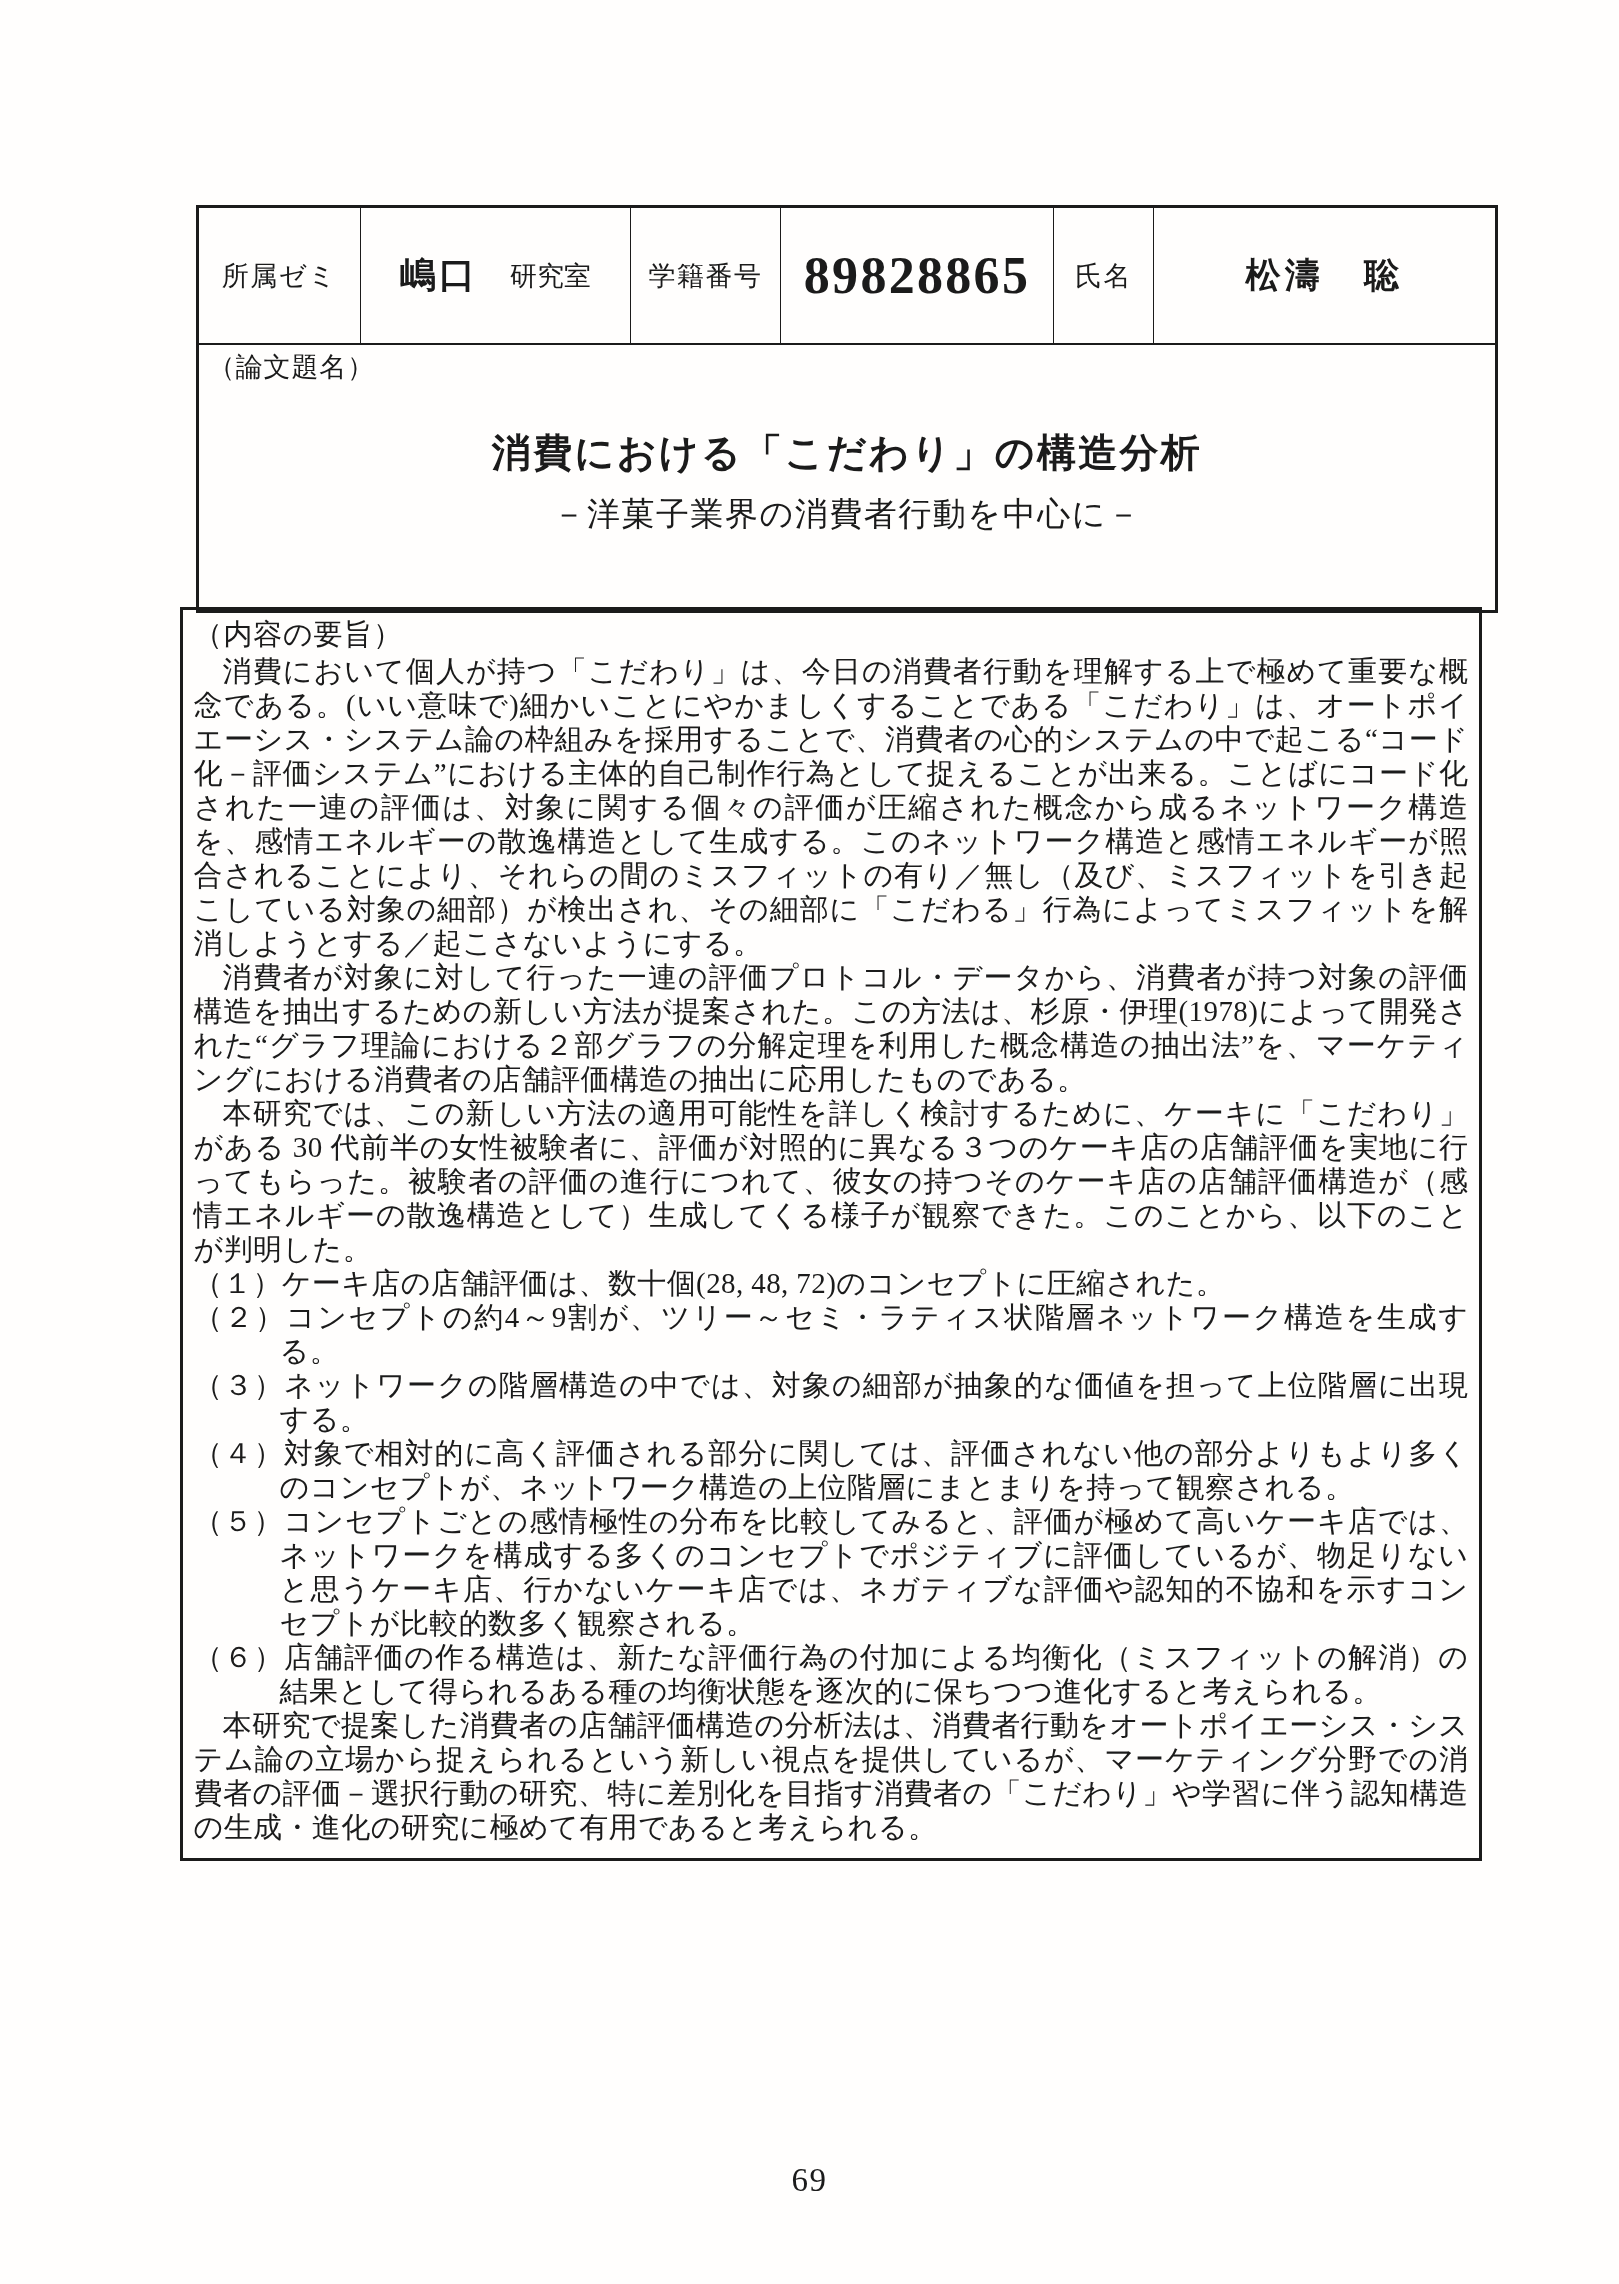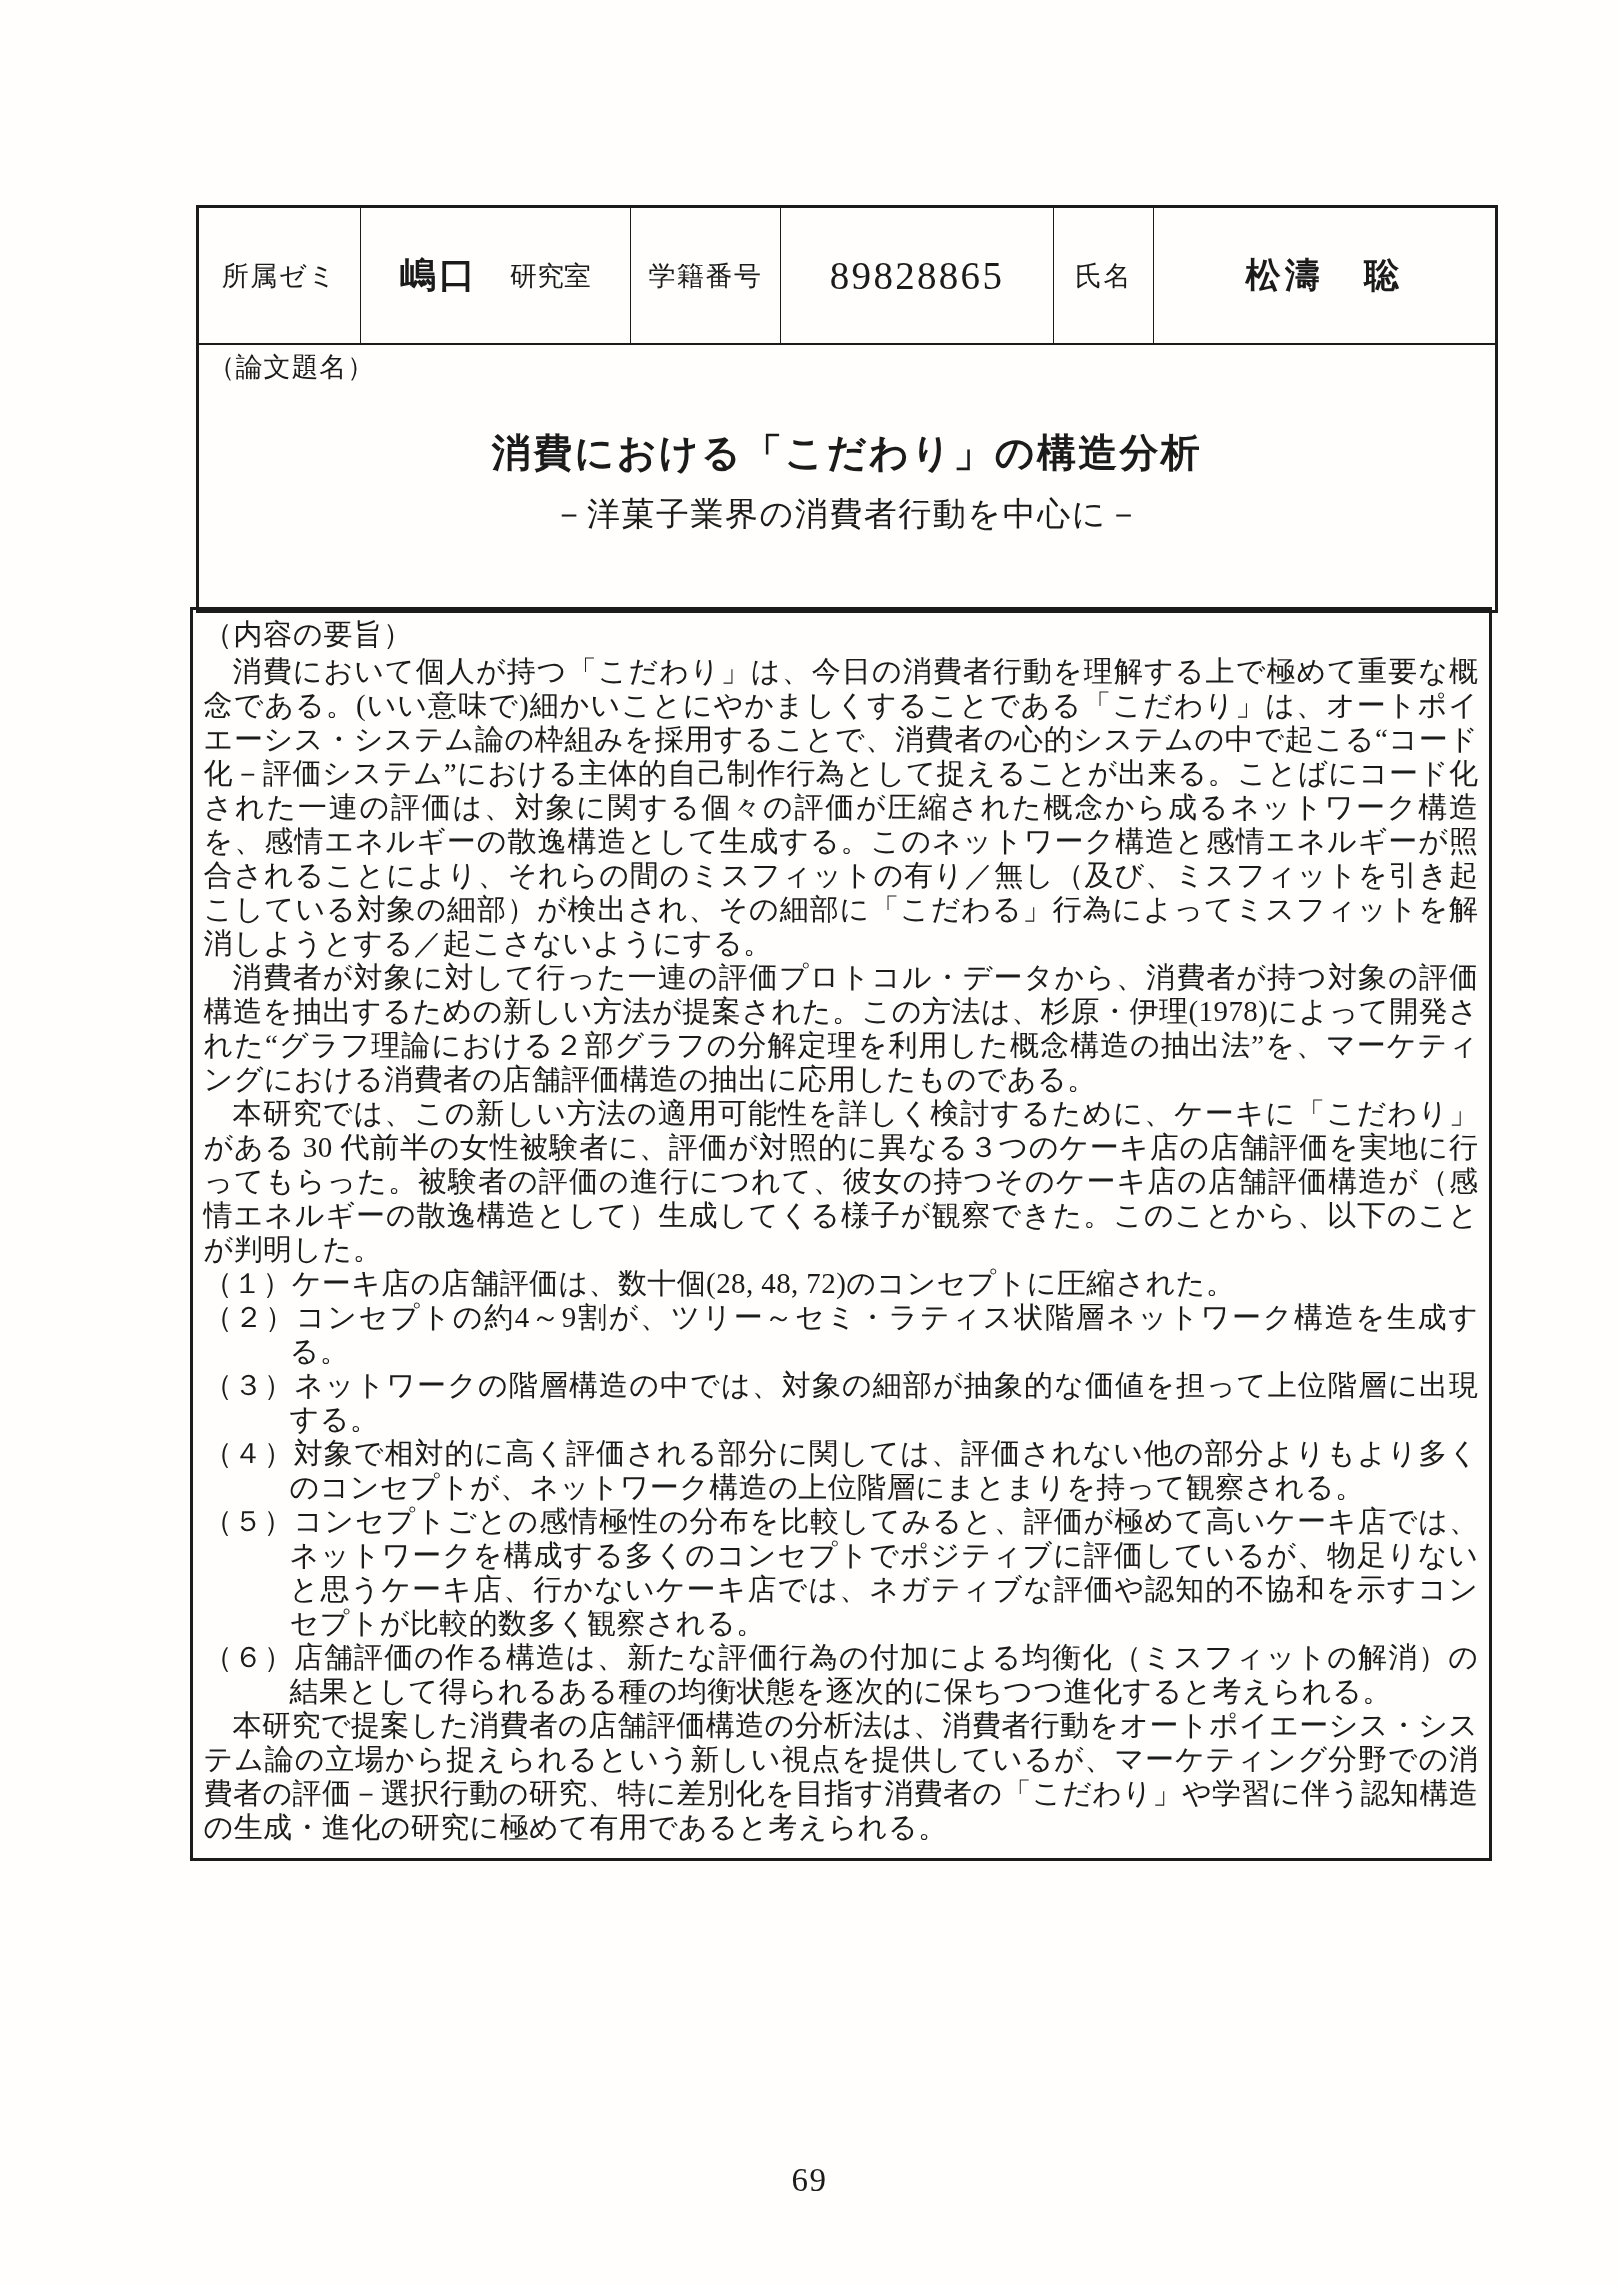--- a/index.html
+++ b/index.html
@@ -36,21 +36,21 @@
   .cell:last-child { border-right: none; }
   .cell-label { font-size: 27px; letter-spacing: 1.5px; }
   .w1 { width: 162px; }
   .w2 { width: 270px; gap: 32px; }
   .w3 { width: 150px; }
   .w4 { width: 273px; }
   .w5 { width: 100px; }
   .w6 { flex: 1; }
   .seminar-name { font-size: 36px; font-weight: 700; letter-spacing: 3px; text-align: center; }
   .seminar-suffix { font-size: 27px; }
-  .student-id { font-size: 39px; font-weight: 400; letter-spacing: 2.3px; }
+  .student-id { font-size: 52px; font-weight: 700; letter-spacing: 2.3px; }
   .student-name { font-size: 35px; font-weight: 700; letter-spacing: 4.5px; }
 
   .title-area { position: relative; height: 265px; }
   .box-caption {
     font-size: 27px;
     line-height: 33px;
     margin: 6px 0 0 9px;
     letter-spacing: 0.8px;
   }
   .thesis-title {
@@ -64,21 +64,21 @@
     margin-top: 12px;
     text-align: center;
     font-size: 33px;
     font-weight: 500;
     letter-spacing: 1.5px;
   }
 
   
   .content-box {
     position: absolute;
-    left: 190px; top: 607px;
+    left: 180px; top: 607px;
     width: 1302px; height: 1254px;
     border: 3px solid #1b1b1b;
     padding: 4.5px 10.6px 6px 10.6px;
     overflow: hidden;
   }
   .abstract-caption {
     font-size: 29px;
     line-height: 39px;
     letter-spacing: 0.8px;
   }

